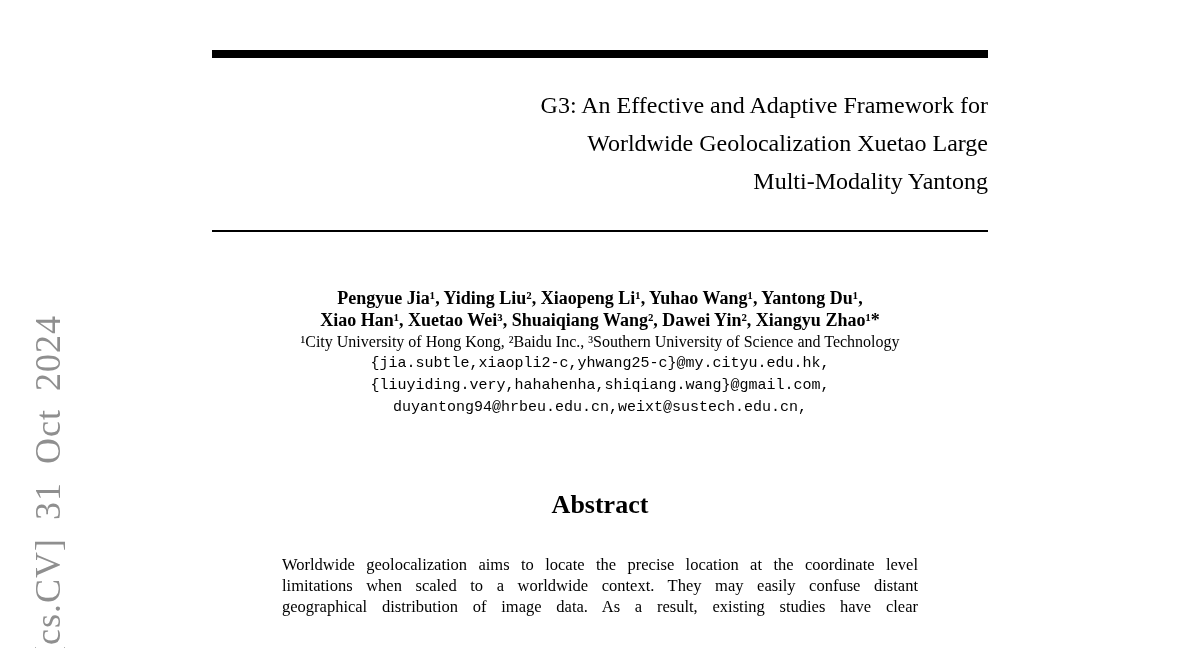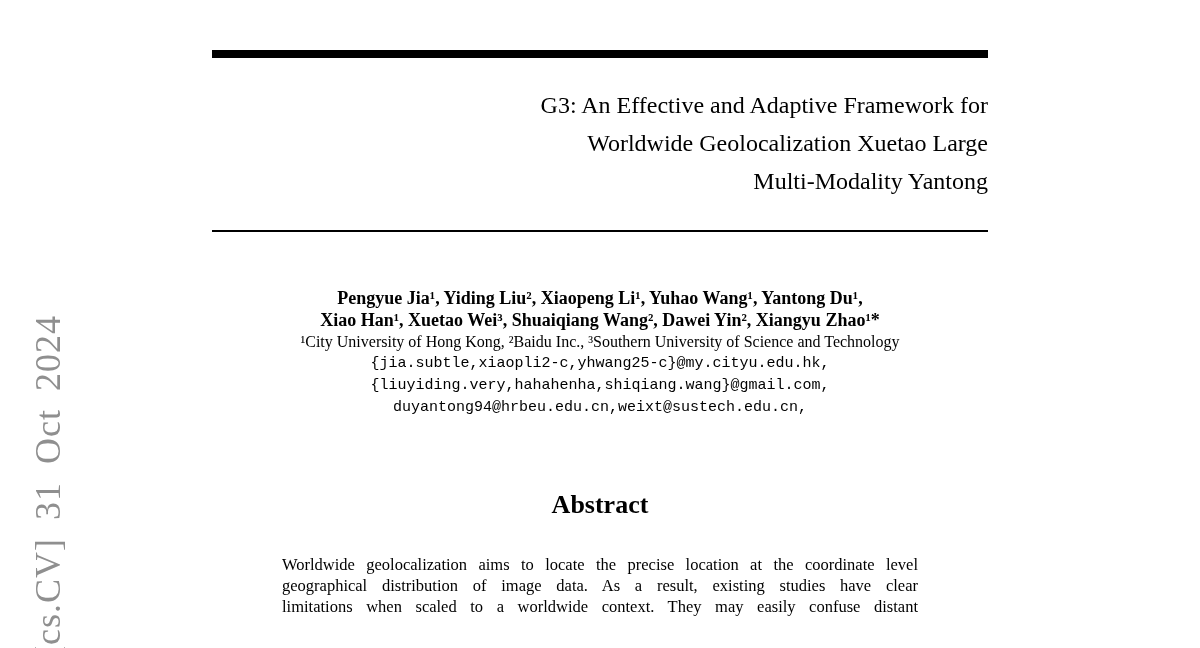--- a/index.html
+++ b/index.html
@@ -133,15 +133,15 @@
       <div>{jia.subtle,xiaopli2-c,yhwang25-c}@my.cityu.edu.hk,</div>
       <div>{liuyiding.very,hahahenha,shiqiang.wang}@gmail.com,</div>
       <div>duyantong94@hrbeu.edu.cn,weixt@sustech.edu.cn,</div>
     </div>
 </div>
 
 <div class="abstract-heading">Abstract</div>
 
 <div class="abstract-block">
     <div>Worldwide geolocalization aims to locate the precise location at the coordinate level</div>
+    <div>limitations when scaled to a worldwide context. They may easily confuse distant</div>
     <div>geographical distribution of image data.  As a result, existing studies have clear</div>
-    <div>limitations when scaled to a worldwide context. They may easily confuse distant</div>
   </div>
 
 </body></html>

